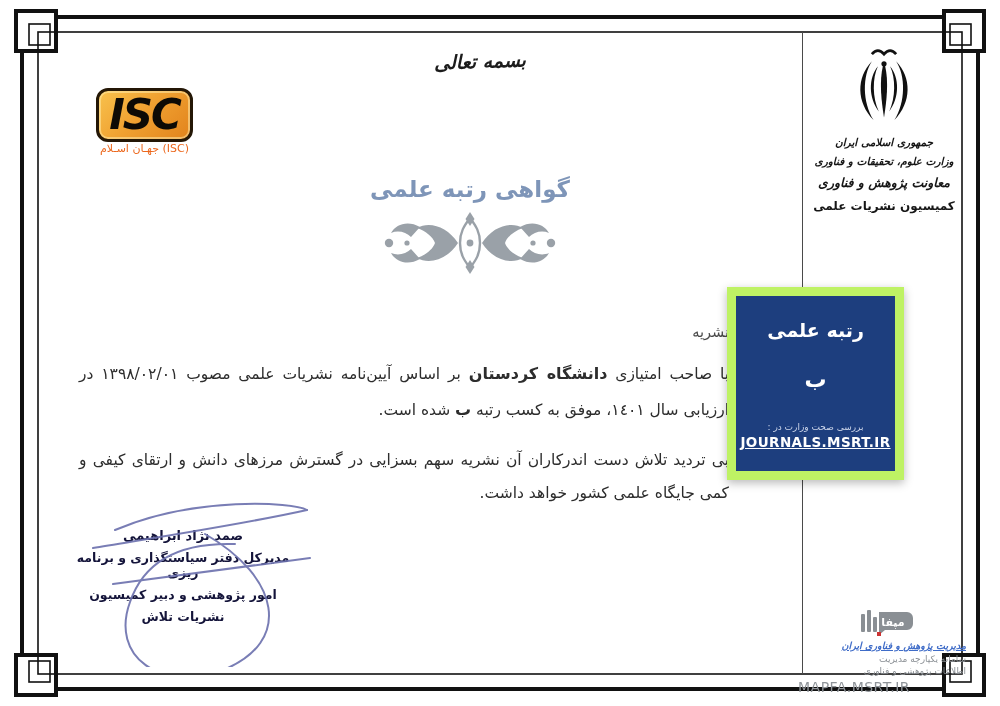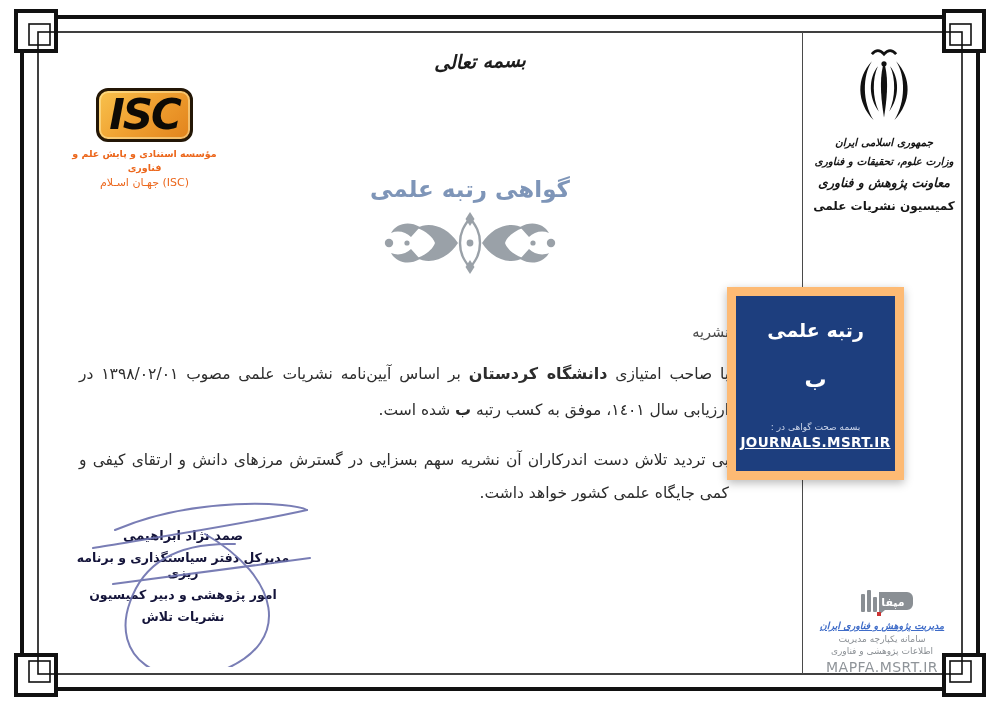--- a/index.html
+++ b/index.html
@@ -43,40 +43,40 @@
 
   
   .body-text{left:79px;top:292px;width:650px;direction:rtl;text-align:right;color:#2d2d2d;margin-top:32px;}
   .journal-label{font-size:14.5px;color:#4a4a4a;}
   .journal-name{margin-top:19px;font-size:16px;font-weight:bold;color:#111;}
   .para1{margin-top:16px;font-size:15.5px;line-height:36px;text-align:justify;}
   .para1 b{font-size:16px;}
   .para2{margin-top:16px;font-size:15.5px;line-height:33px;text-align:justify;}
 
   
-  .badge-card{left:727px;top:287px;width:177px;height:193px;background:#fdba74;
+  .badge-card{left:727px;top:287px;width:177px;height:193px;background:#bef264;
     box-shadow:0 3px 9px rgba(0,0,0,.28);z-index:3;padding:0;}
   .badge-blue{position:absolute;left:9px;top:9px;right:9px;bottom:9px;
     background:#1d3e7e;color:#fff;text-align:center;direction:rtl;}
   .badge-title{margin-top:23px;font-size:19px;font-weight:bold;letter-spacing:.5px;}
   .badge-grade{margin-top:26px;font-size:22px;font-weight:bold;}
   .badge-verify{margin-top:30px;font-size:9px;color:#cdd6ea;}
   .badge-url{margin-top:2px;font-size:13.5px;font-weight:bold;letter-spacing:.4px;direction:ltr;text-decoration:underline;}
 
   
   .sig-block{left:68px;top:528px;width:230px;text-align:center;direction:rtl;
     color:#14143a;font-weight:bold;}
   .sig-name{font-size:13px;}
   .sig-r1{margin-top:7px;font-size:12.5px;}
   .sig-r2{margin-top:7px;font-size:12.5px;}
   .sig-r3{margin-top:7px;font-size:12.5px;}
   .sig-ink{left:55px;top:492px;z-index:4;pointer-events:none;}
 
   
-  .mapfa-block{left:798px;top:588px;width:168px;text-align:center;direction:rtl;}
+  .mapfa-block{left:798px;top:608px;width:168px;direction:rtl;}
   .mapfa-logo{margin:0 auto;}
   .mapfa-l1{margin-top:2px;font-size:9.5px;font-weight:bold;color:#3f6cc8;
     text-decoration:underline;font-style:italic;}
   .mapfa-l2{margin-top:3px;font-size:9px;color:#8a8f94;}
   .mapfa-l3{margin-top:2px;font-size:9px;color:#8a8f94;}
   .mapfa-url{margin-top:3px;font-size:14px;color:#8f9499;letter-spacing:.5px;direction:ltr;}
 </style>
 </head>
 <body>
 
@@ -107,21 +107,20 @@
   <div class="content">
 
     <div class="abs divider"></div>
 
     <div class="abs bismillah">بسمه تعالی</div>
 
     <div class="abs isc-block">
       <div class="isc-box">
         <span>ISC</span>
       </div>
-      <div class="isc-sub1">مؤسسه استنادی و پایش علم و فناوری</div>
       <div class="isc-sub2">جهـان اسـلام (ISC)</div>
     </div>
 
     <div class="abs cert-title">گواهی رتبه علمی</div>
 
     <div class="abs gov-block">
       <svg class="gov-emblem" width="78" height="92" viewBox="0 0 90 100">
         <path d="M31 11 q7 -8 14 0 q7 -8 14 0" fill="none" stroke="#111" stroke-width="3.2"></path>
         <g fill="#111">
           <path d="M45 20 C40.5 34 40 54 45 84 C50 54 49.5 34 45 20 Z"></path>
@@ -164,21 +163,21 @@
     <div class="abs body-text">
       <div class="journal-label">نشریه</div>
       <div class="para1"><span>با صاحب امتیازی </span><b>دانشگاه کردستان</b><span> بر اساس آیین‌نامه نشریات علمی مصوب ۱۳۹۸/۰۲/۰۱ در ارزیابی سال ١٤٠١، موفق به کسب رتبه </span><b>ب</b><span>  شده است.</span></div>
       <div class="para2">بی تردید تلاش دست اندرکاران آن نشریه سهم بسزایی در گسترش مرزهای دانش و ارتقای کیفی و کمی جایگاه علمی کشور خواهد داشت.</div>
     </div>
 
     <div class="abs badge-card">
       <div class="badge-blue">
         <div class="badge-title">رتبه علمی</div>
         <div class="badge-grade">ب</div>
-        <div class="badge-verify">بسمه صحت گواهی در :</div>
+        <div class="badge-verify">بررسی صحت وزارت در :</div>
         <div class="badge-url">JOURNALS.MSRT.IR</div>
       </div>
     </div>
 
     <div class="abs sig-block">
       <div class="sig-name">صمد نژاد ابراهیمی</div>
       <div class="sig-r1">مدیرکل دفتر سیاستگذاری و برنامه ریزی</div>
       <div class="sig-r2">امور پژوهشی  و دبیر کمیسیون</div>
       <div class="sig-r3">نشریات تلاش</div>
     </div>

